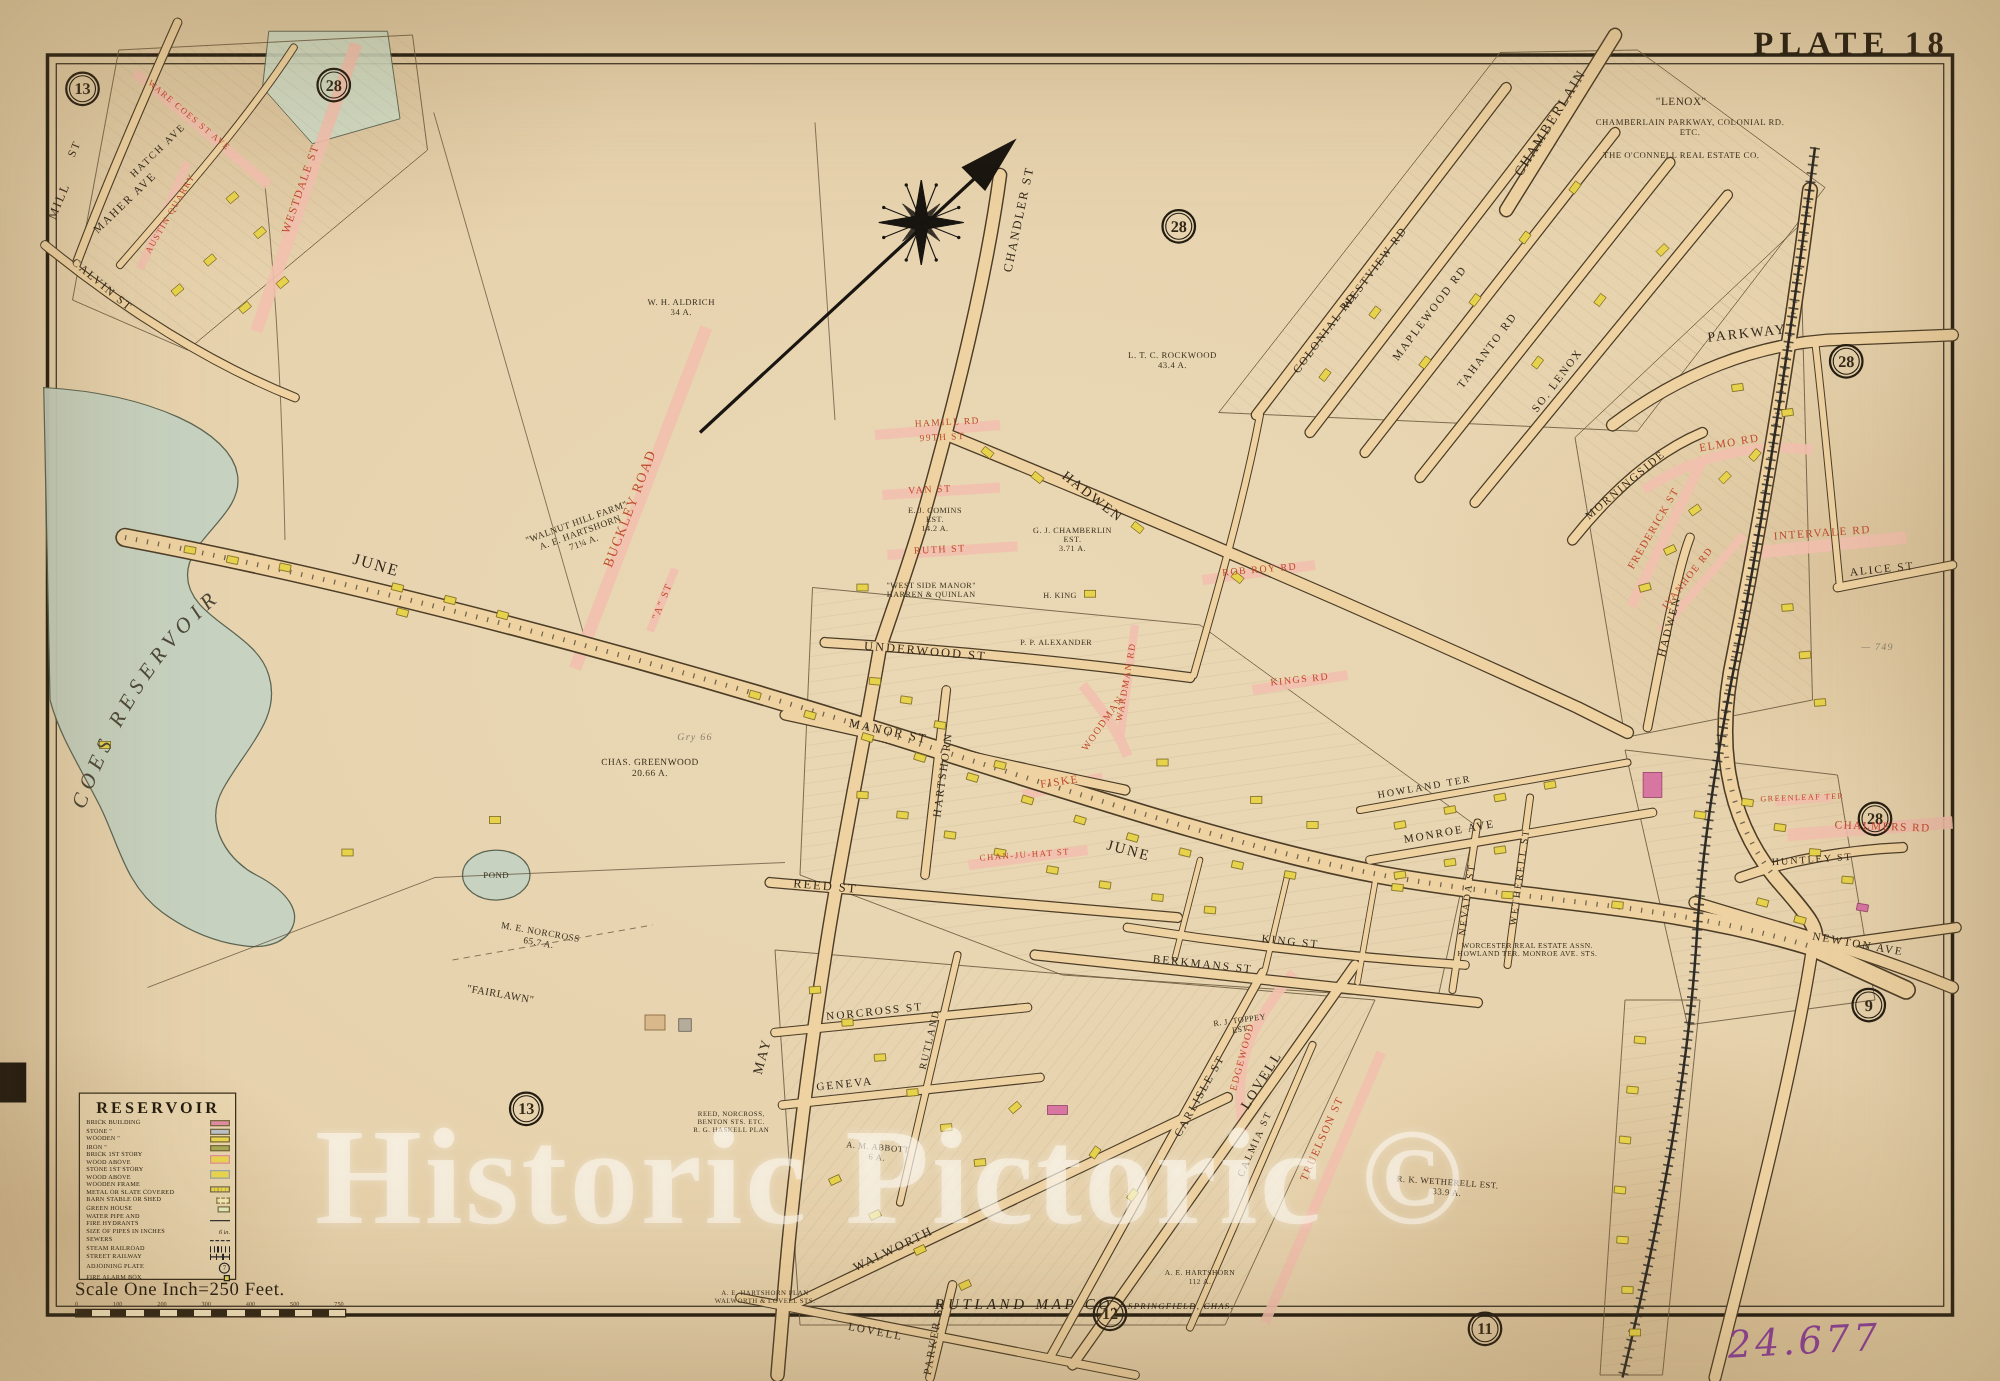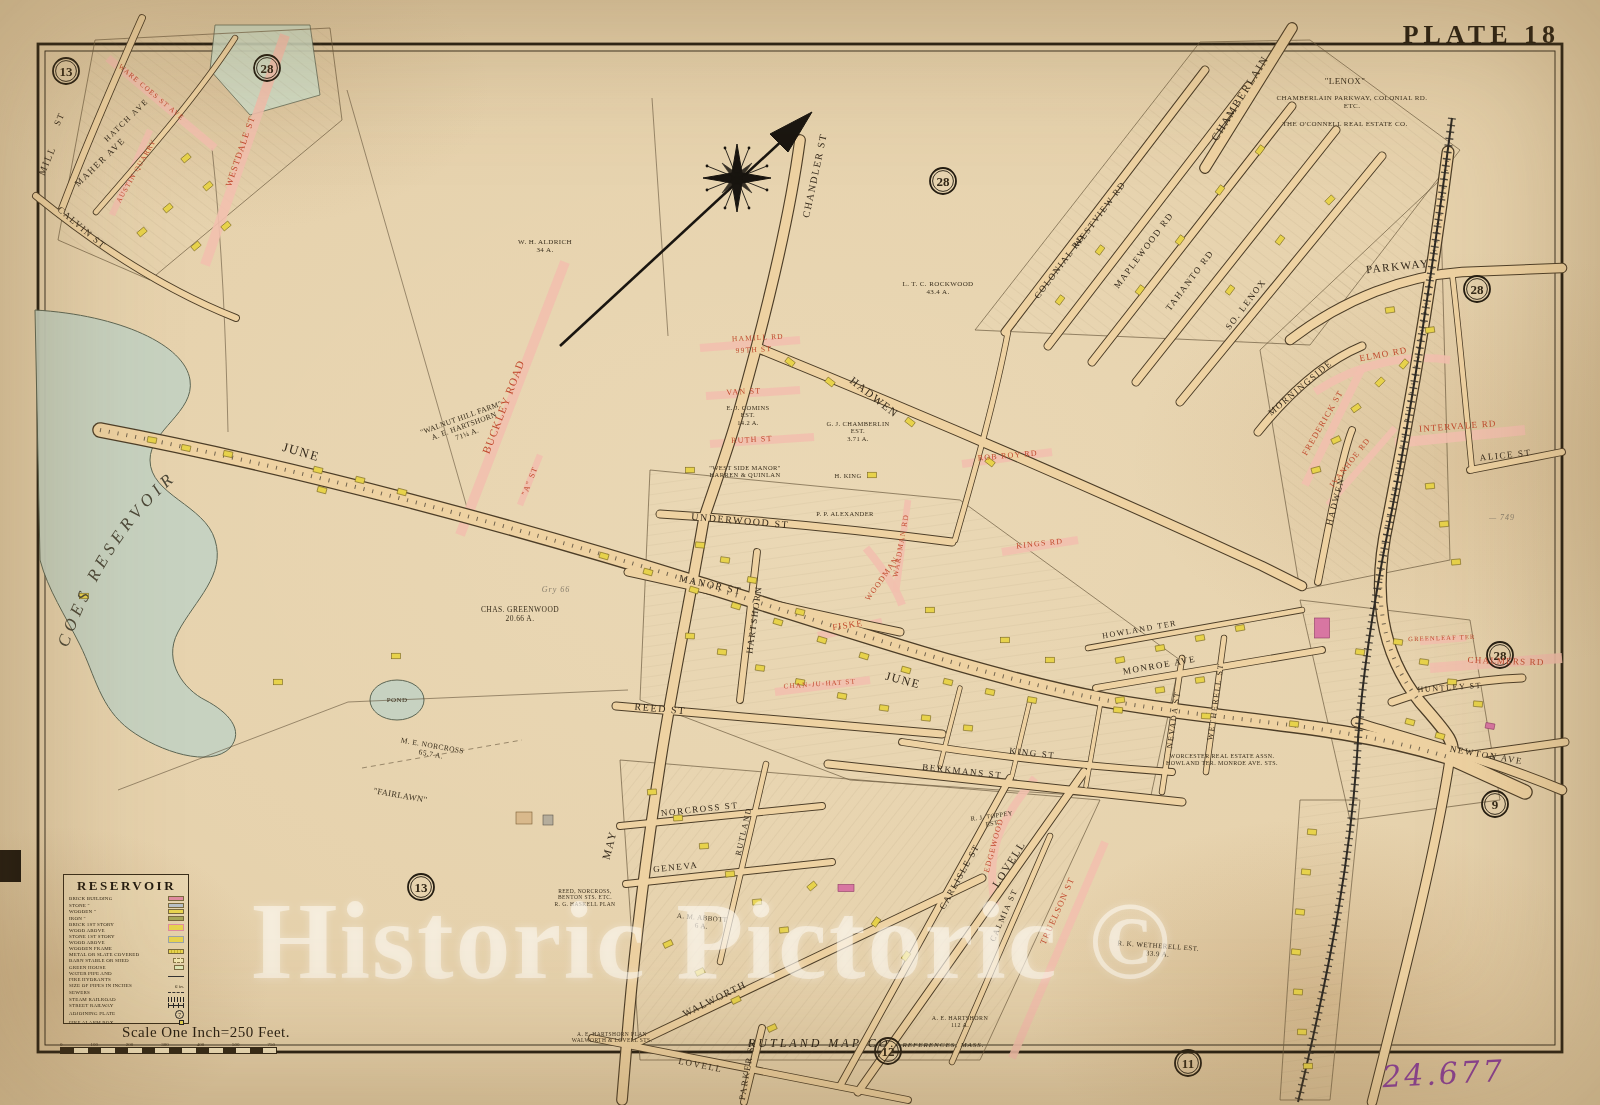--- a/index.html
+++ b/index.html
@@ -64,21 +64,21 @@
   .sw-frame{background:repeating-linear-gradient(90deg,#e8d44f 0 2px,#c9b52e 2px 3px);}
   .sw-barn{background:#f0e6b0;border:.5px dashed #8a7a4a;width:11px;}
   .sw-green{background:#dfe8b8;width:10px;}
   .sw-water{border:none;height:5px;background:linear-gradient(#333,#333) center/100% 1px no-repeat;}
   .sw-pipes{border:none;background:none;font-size:5px;font-style:italic;color:#2c2212;width:auto;height:auto;}
   .sw-sewer{border:none;height:0;border-top:1px dashed #333;}
   .sw-steamrr{border:none;height:5px;background:repeating-linear-gradient(90deg,#222 0 1px,transparent 1px 3px);}
   .sw-streetrwy{border:none;height:5px;background:linear-gradient(#222,#222) center/100% 1px no-repeat,repeating-linear-gradient(90deg,#222 0 1px,transparent 1px 5px);}
   .sw-adjplate{width:9px;height:9px;border:1px solid #222;border-radius:50%;background:none;font-size:5.5px;text-align:center;line-height:8px;color:#222;}
   .sw-firebox{width:5px;height:5px;background:#e8d44f;border:1px solid #222;}
-  .scale-area{position:absolute;left:60px;top:1024px;width:230px;text-align:right;}
+  .scale-area{position:absolute;left:60px;top:1024px;width:230px;}
   .scale-text{font-size:15px;color:#241c10;letter-spacing:.5px;}
   .scale-ticks{display:flex;justify-content:space-between;font-size:5px;color:#3a2e1a;width:215px;margin-top:1px;}
   .scale-bar{width:215px;height:5px;border:1px solid #2e2414;background:repeating-linear-gradient(90deg,#2e2414 0 13px,#f1e2bd 13px 27px);}
   .credit{position:absolute;left:748px;top:1036px;font-size:12px;letter-spacing:3px;color:#241c10;font-style:italic;}
   .credit small{font-size:7px;letter-spacing:1px;}
   .handwritten{position:absolute;left:1382px;top:1056px;font-size:30px;color:#8a3d9c;font-style:italic;transform:rotate(-3deg);letter-spacing:3px;font-family:"DejaVu Serif","Liberation Serif",serif;}
   .watermark{position:absolute;left:252px;top:878px;width:1330px;font-size:110px;font-weight:bold;
     color:rgba(253,250,243,.55);font-family:Liberation Serif, serif;
     letter-spacing:2px;white-space:nowrap;pointer-events:none;text-shadow:0 0 8px rgba(255,255,255,.30);}
   .ink-artifact{position:absolute;left:0;top:850px;width:21px;height:32px;background:#17120c;}
@@ -626,21 +626,21 @@
       <span>300</span>
       <span>400</span>
       <span>500</span>
       <span>750</span>
     </div>
   <div class="scale-bar"></div>
 </div>
 
 <div class="credit">
   <span>RUTLAND MAP CO.</span>
-  <small>REFERENCES, MASS.</small>
+  <small>SPRINGFIELD, CHAS.</small>
 </div>
 
 <div class="handwritten">24.677</div>
 
 <div class="ink-artifact"></div>
 
 <div class="watermark">Historic Pictoric ©</div>
 
 <div class="vignette"></div>
 

